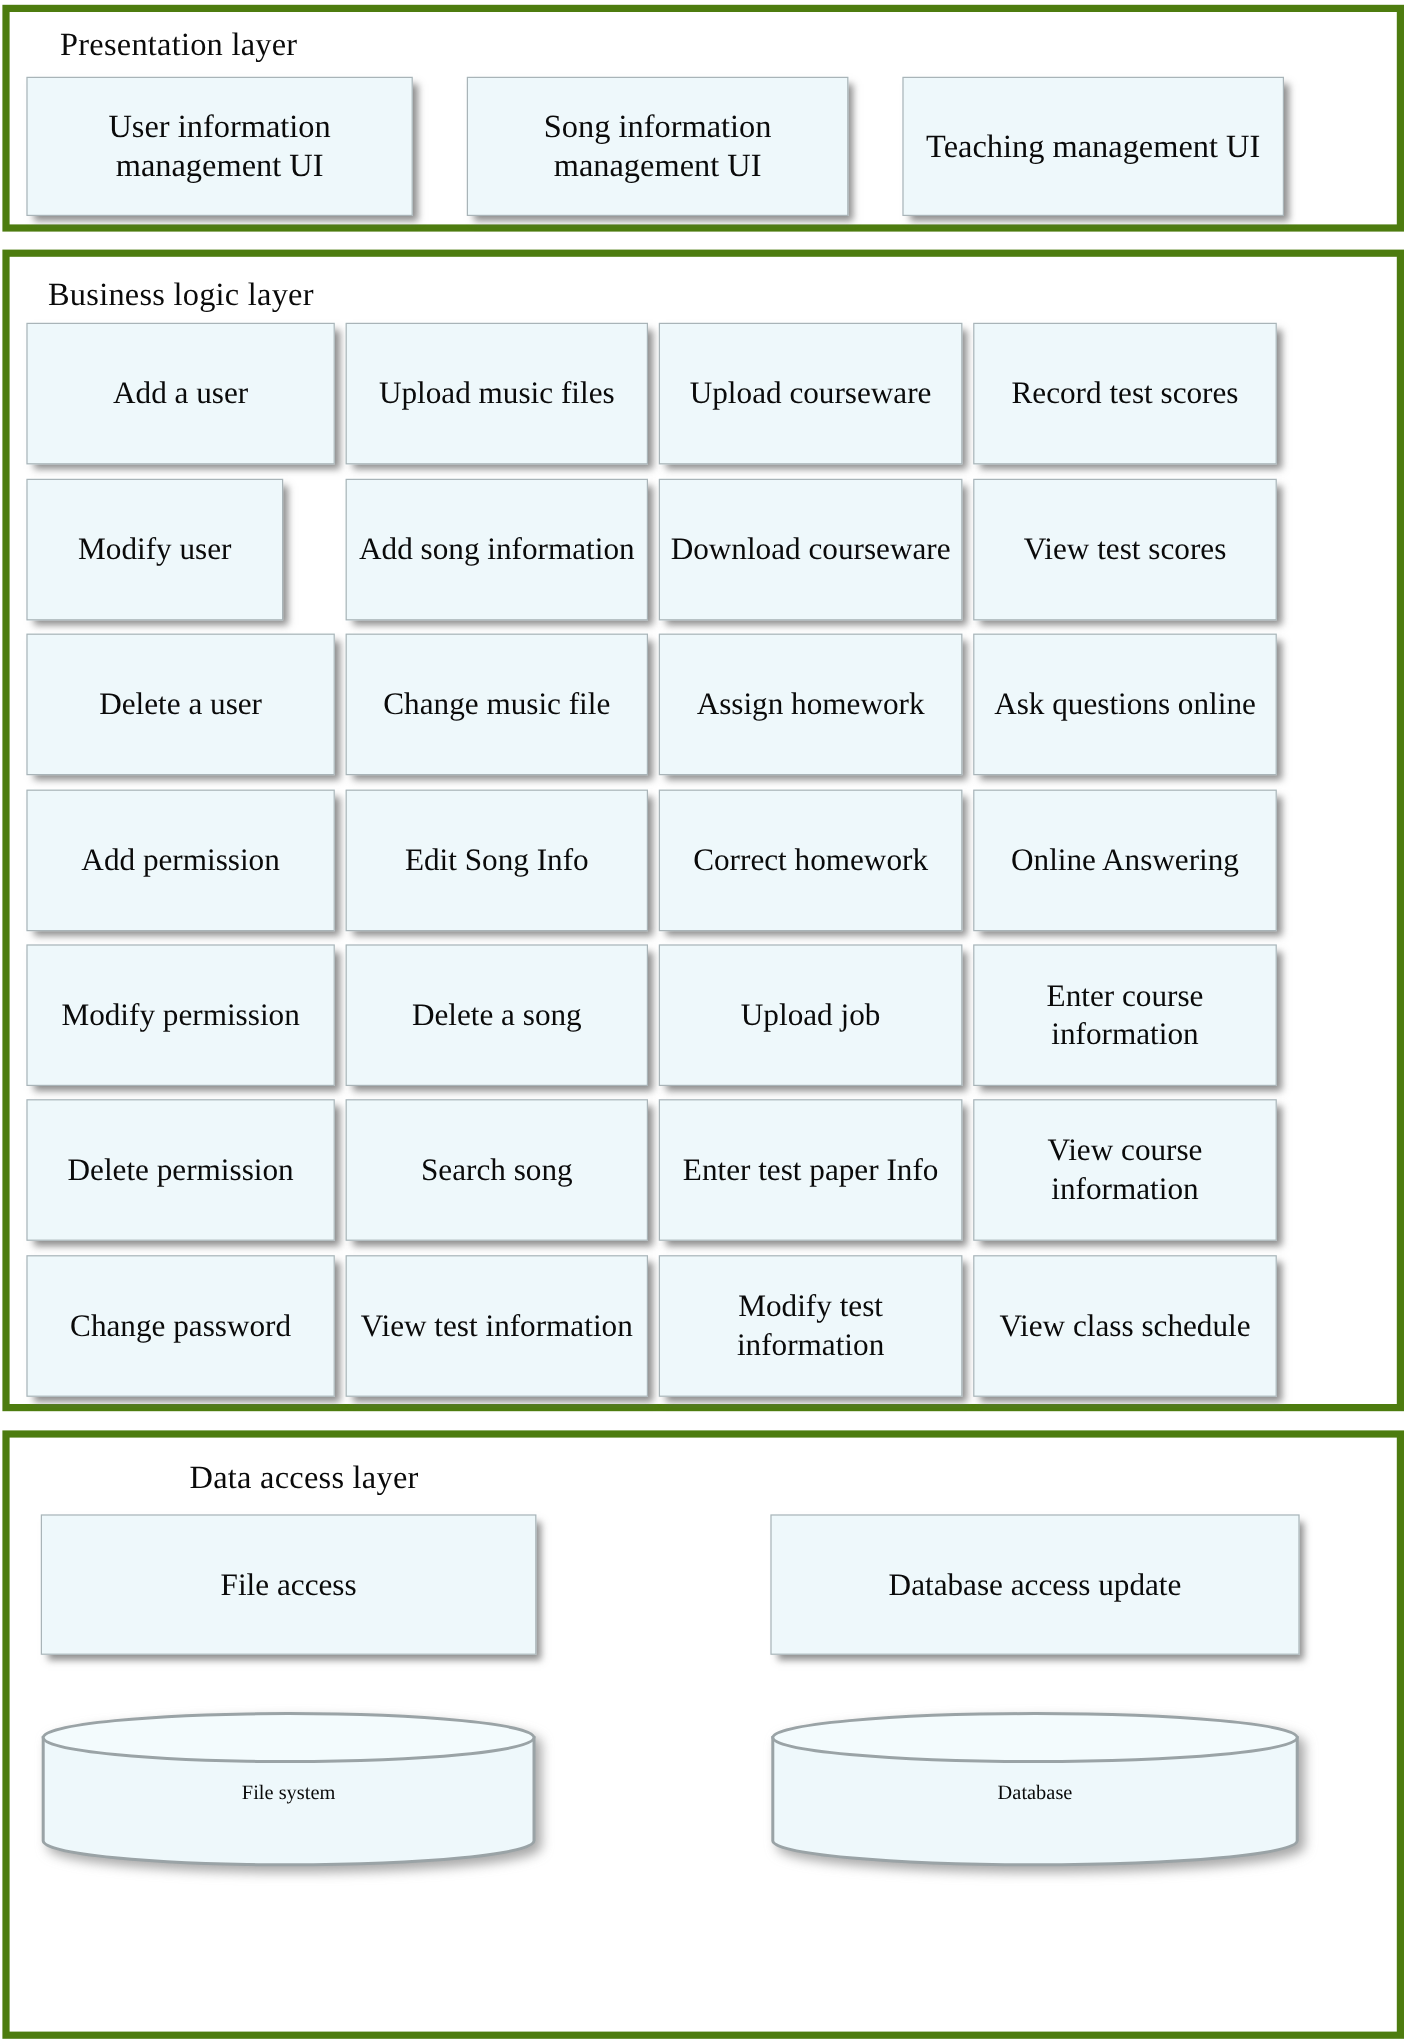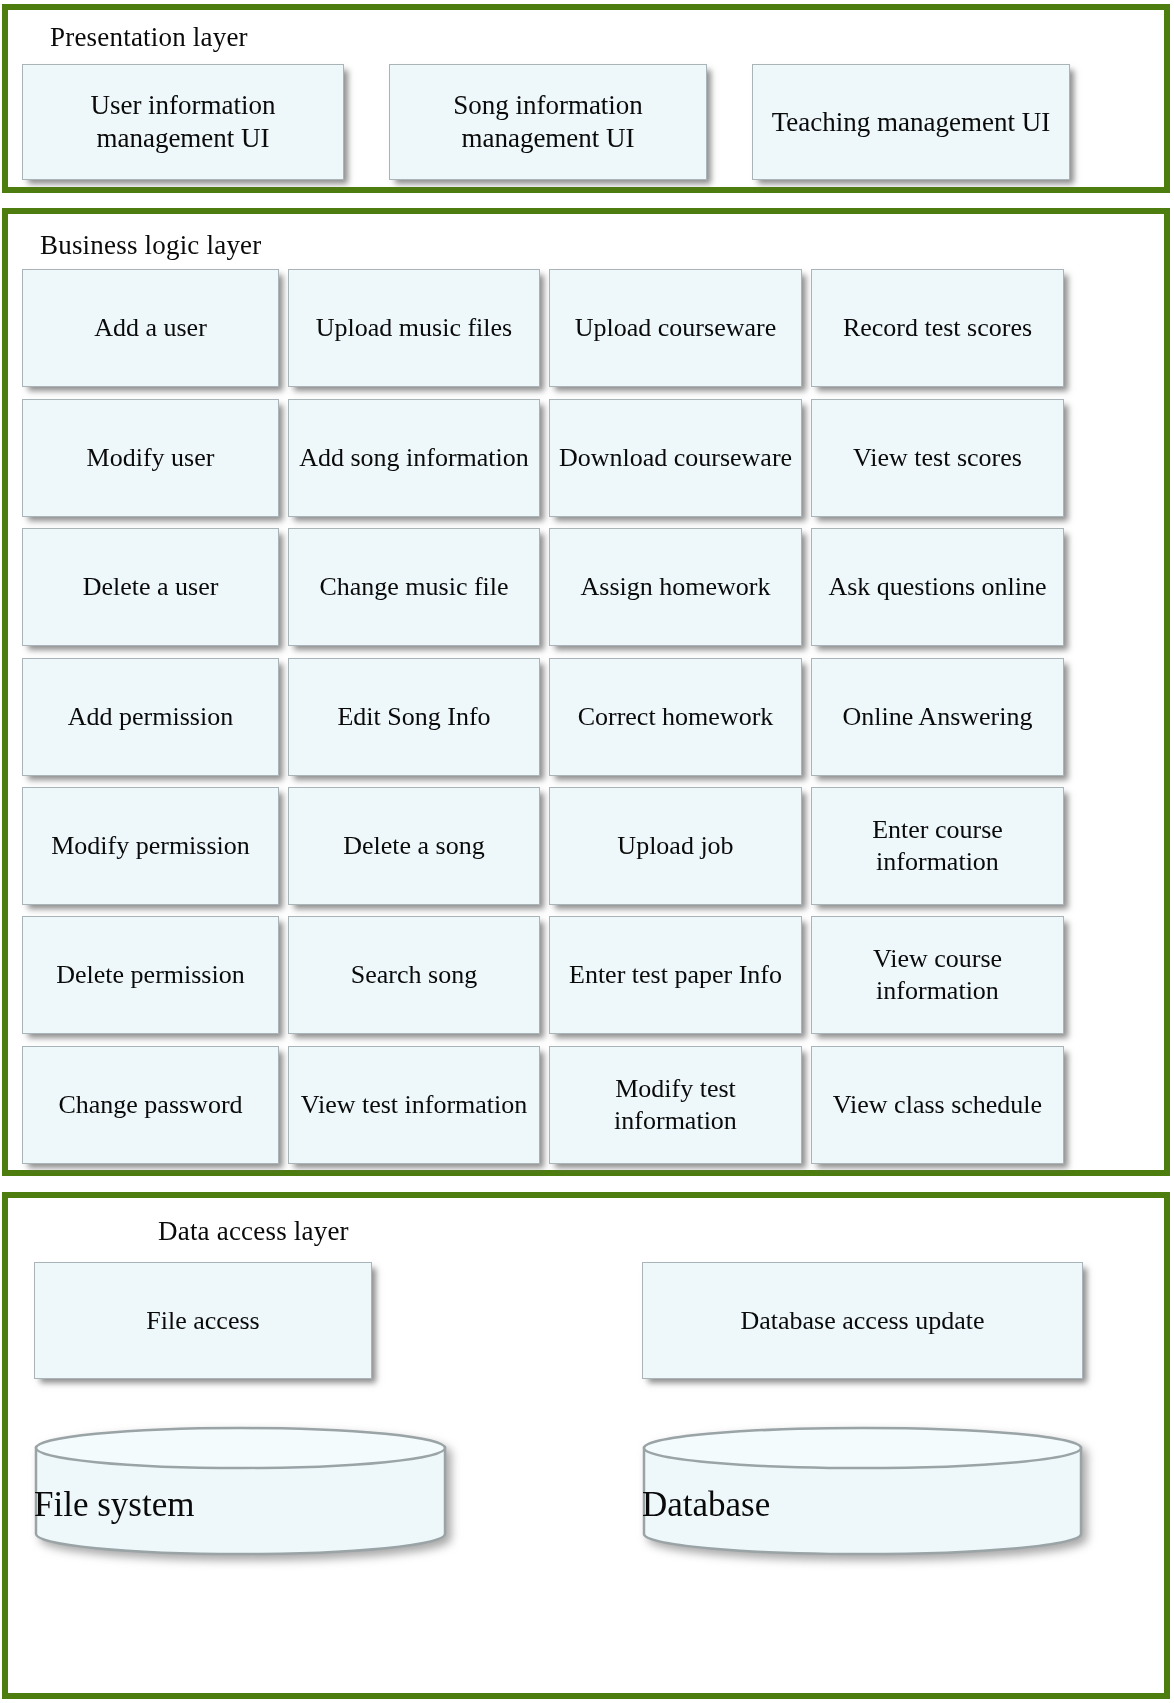--- a/index.html
+++ b/index.html
@@ -68,21 +68,22 @@
   
   .cylinder {
     position: absolute;
     box-sizing: border-box;
     filter: drop-shadow(5px 5px 5px rgba(120,120,120,0.65));
   }
   .cylinder svg { display: block; width: 100%; height: 100%; }
   .cyl-label {
     position: absolute;
     left: 0; right: 0;
-    font-size: 35px;
+    text-align: center;
+    font-size: 17px;
     line-height: 1.2;
     color: #0a0a0a;
     pointer-events: none;
   }
 </style>
 </head>
 <body>
 
 <div id="diagram">
 
@@ -101,21 +102,21 @@
       <span>Teaching management UI</span>
     </div>
   </div>
 
   <div class="layer" style="left:2px; top:208px; width:1168px; height:968px;">
     <div class="layer-title" style="left:32px; top:18px;">Business logic layer</div>
 
     <div class="box" style="left:14px; top:55px; width:257px; height:118px;">
       <span>Add a user</span>
     </div>
-    <div class="box" style="left:14px; top:185px; width:257px; height:118px;">
+    <div class="box" style="left:14px; top:185px; width:214px; height:118px;">
       <span>Modify user</span>
     </div>
     <div class="box" style="left:14px; top:314px; width:257px; height:118px;justify-content:center;">
       <span>Delete a user</span>
     </div>
     <div class="box" style="left:14px; top:444px; width:257px; height:118px;">
       <span>Add permission</span>
     </div>
     <div class="box" style="left:14px; top:573px; width:257px; height:118px;">
       <span>Modify permission</span>
@@ -190,21 +191,21 @@
       <span>View course information</span>
     </div>
     <div class="box" style="left:803px; top:832px; width:253px; height:118px;">
       <span>View class schedule</span>
     </div>
   </div>
 
   <div class="layer" style="left:2px; top:1192px; width:1168px; height:507px;">
     <div class="layer-title" style="left:150px; top:20px;">Data access layer</div>
 
-    <div class="box dal-box" style="left:26px; top:64px; width:338px; height:117px;">
+    <div class="box dal-box" style="left:26px; top:64px; width:413px; height:117px;">
       <span>File access</span>
     </div>
 
     <div class="box dal-box" style="left:634px; top:64px; width:441px; height:117px;">
       <span>Database access update</span>
     </div>
 
     <div class="cylinder" style="left:26px; top:228px; width:413px; height:130px;">
       <svg viewBox="0 0 413 130" preserveAspectRatio="none">
         <path d="M2,22 L2,108 A204.5,20 0 0 0 411,108 L411,22 Z" fill="#eef8fb" stroke="#9aa3a6" stroke-width="2.5"></path>

